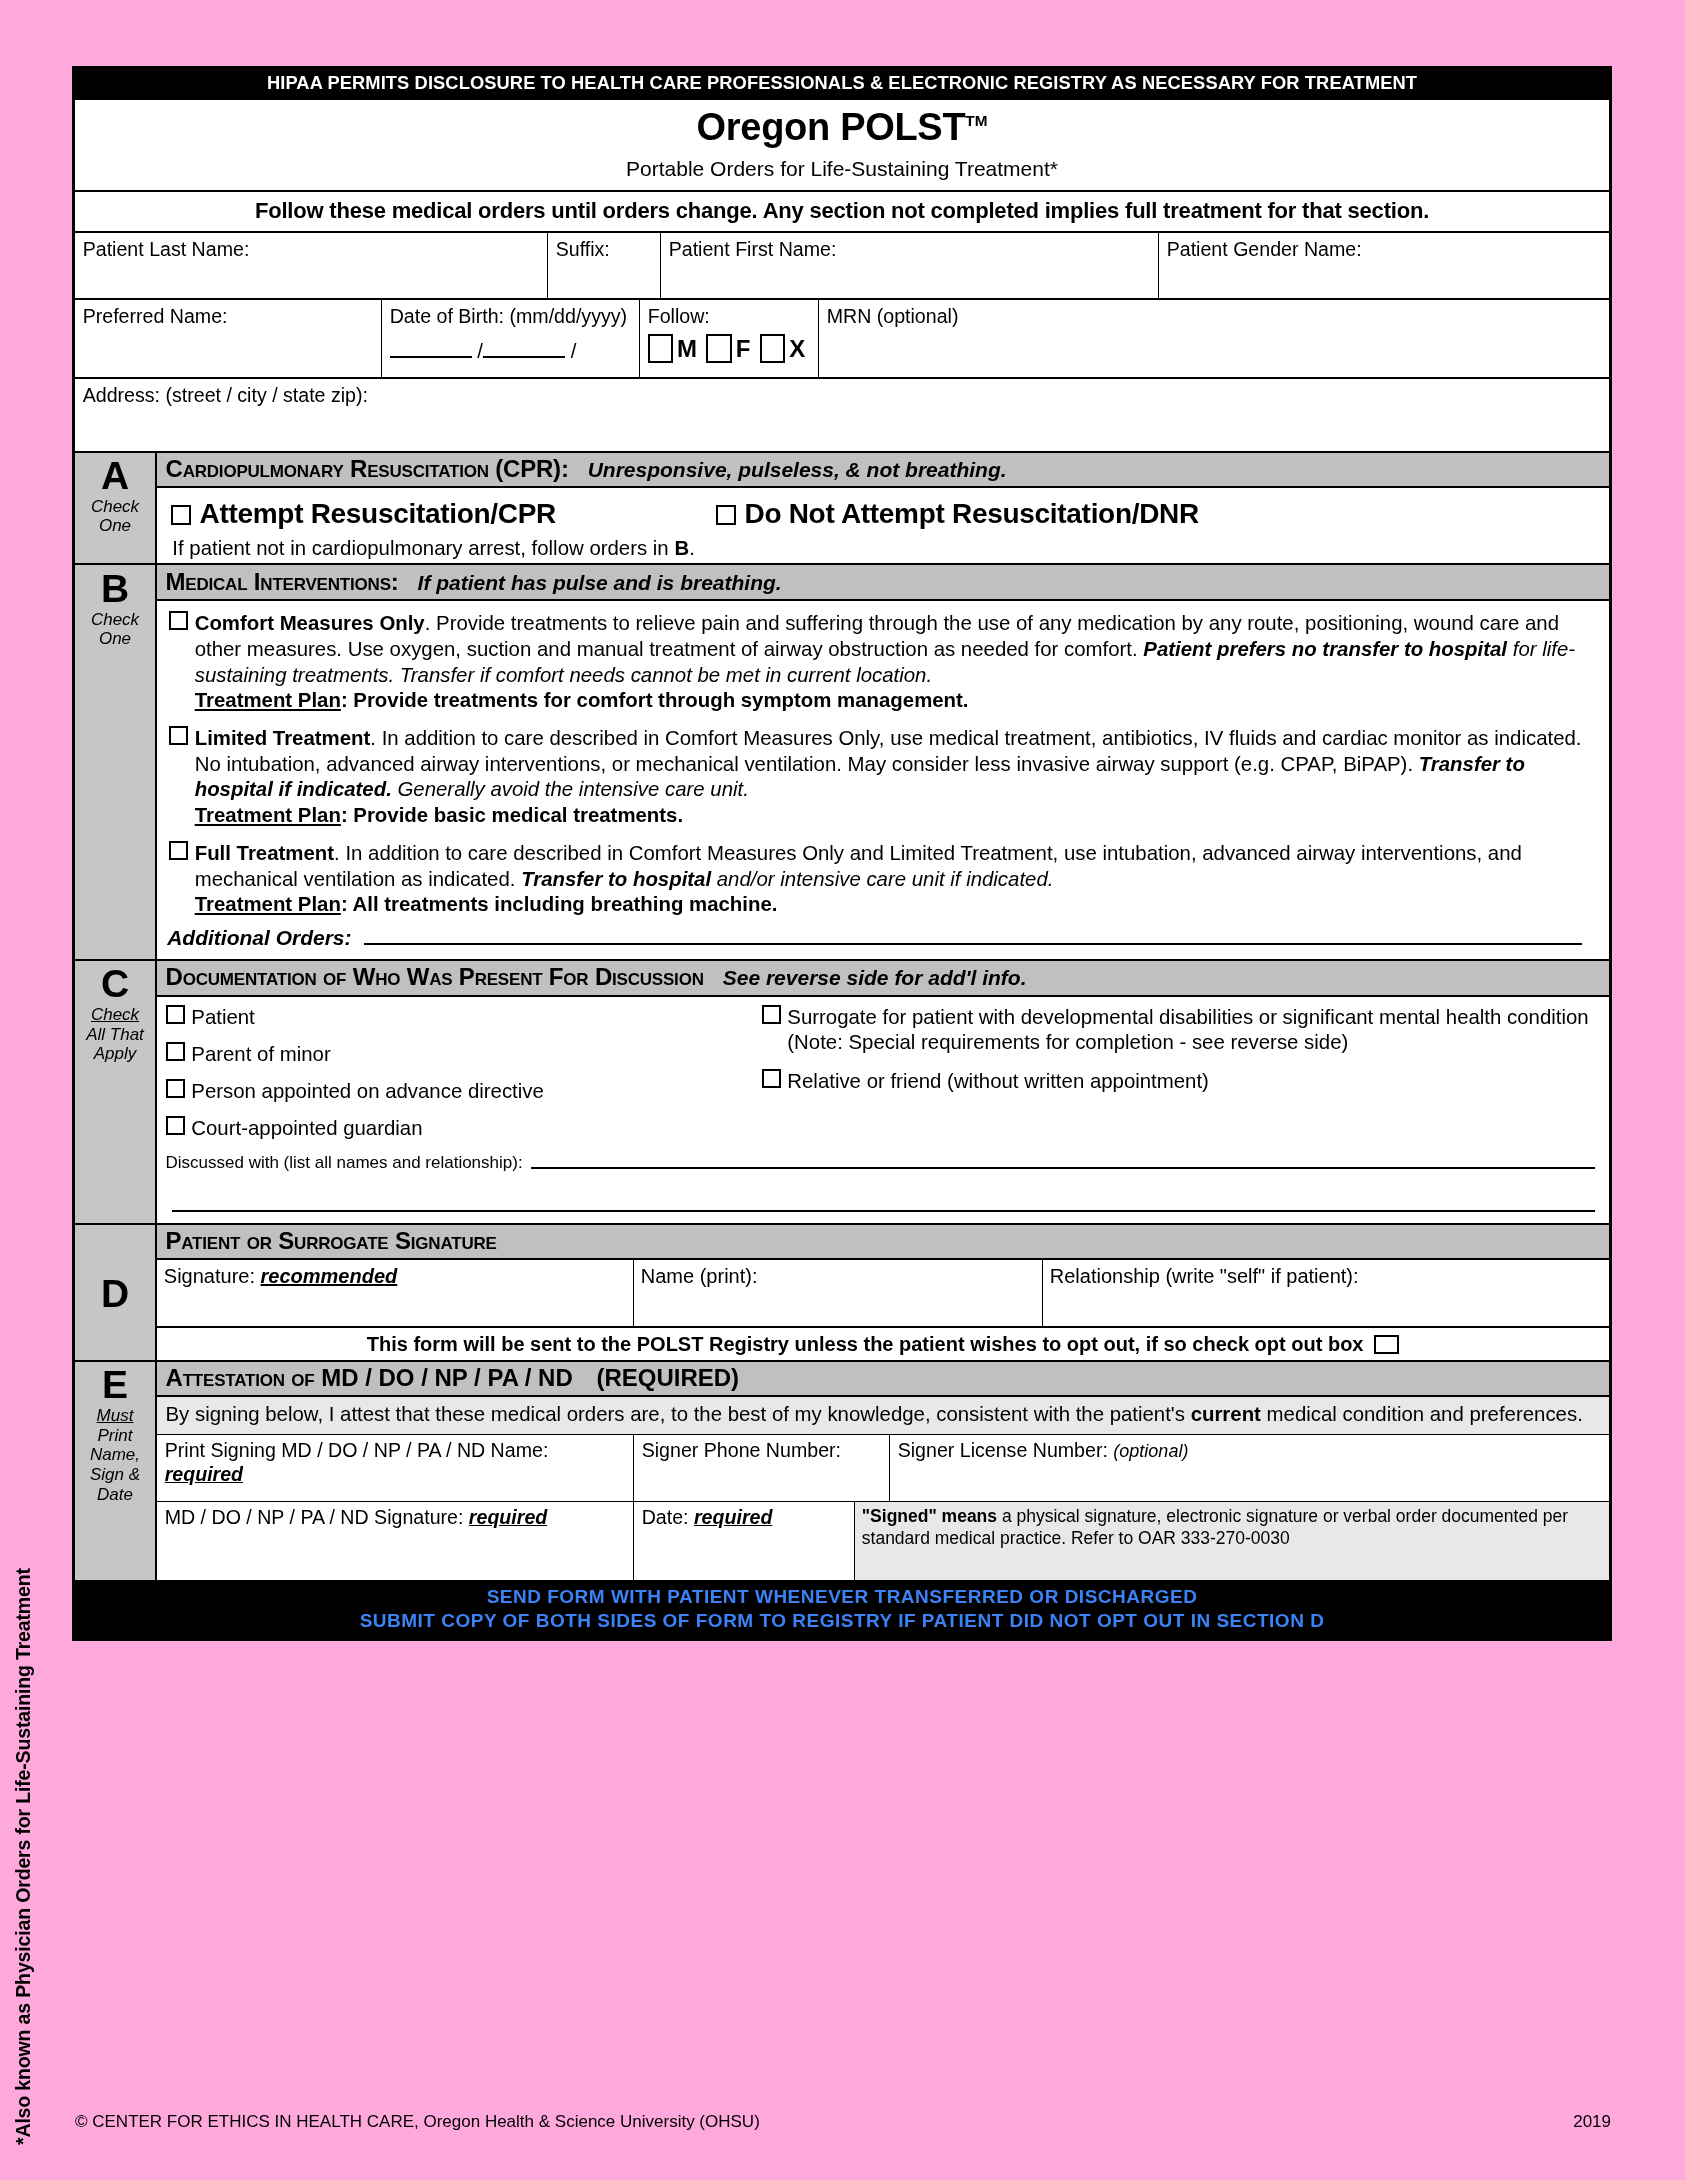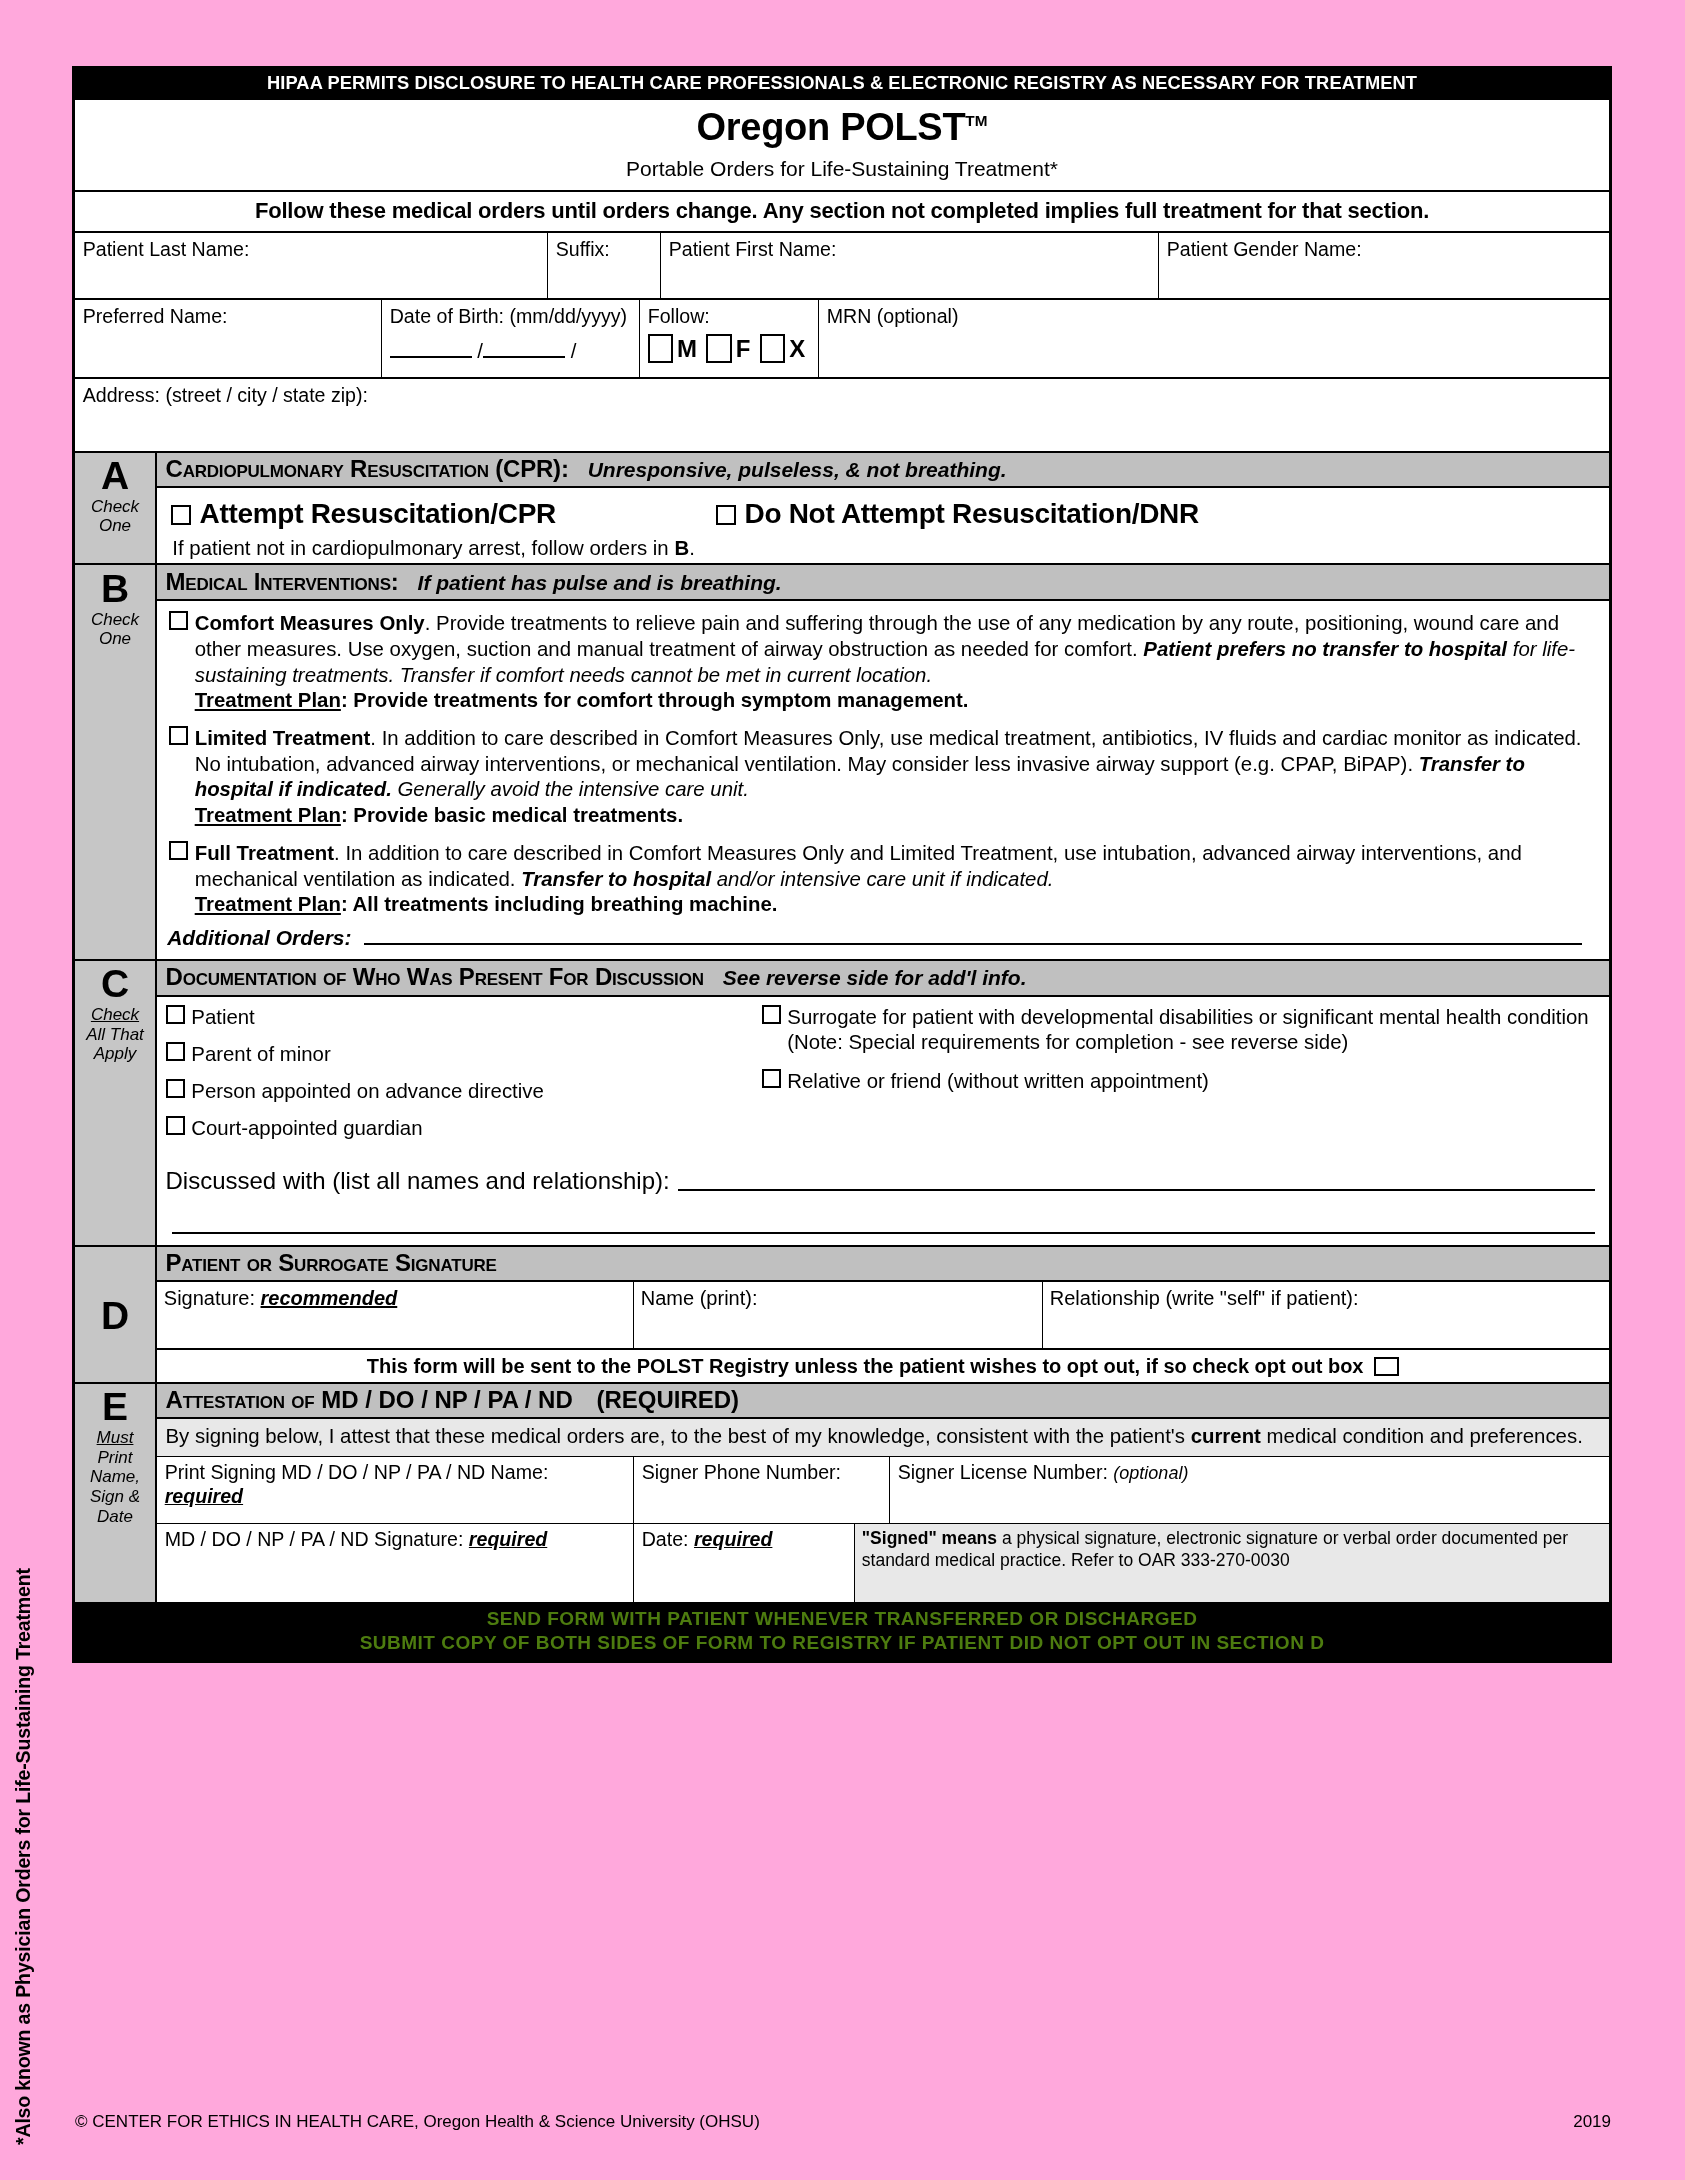--- a/index.html
+++ b/index.html
@@ -244,22 +244,22 @@
   .c-item {
     display: flex;
     font-size: 20.4px;
     line-height: 1.23;
     margin-bottom: 12px;
   }
   .c-item.tall { margin-bottom: 13.6px; }
   .discussed {
     display: flex;
     align-items: flex-end;
-    font-size: 24px;
-    margin-top: 14px;
+    font-size: 17px;
+    margin-top: 0;
   }
   .discussed .line {
     flex: 1;
     border-bottom: 2.1px solid #000;
     margin: 0 5.1px 4.3px 8.5px;
     height: 13.6px;
   }
   .blank-line2 {
     border-bottom: 2.1px solid #000;
     height: 37px;
@@ -318,21 +318,21 @@
     background: #e8e8e8;
     font-size: 17.5px;
     line-height: 1.26;
     padding: 3.4px 6.8px;
   }
   .e-signed b { font-weight: bold; }
 
   
   .send-bar {
     background: #000;
-    color: #4d7c0f;
+    color: #3b82f6;
     text-align: center;
     font-size: 19px;
     font-weight: bold;
     letter-spacing: 0.5px;
     padding: 5.1px 0 6px 0;
     line-height: 1.25;
   }
   .footer {
     position: absolute;
     left: 75px;

